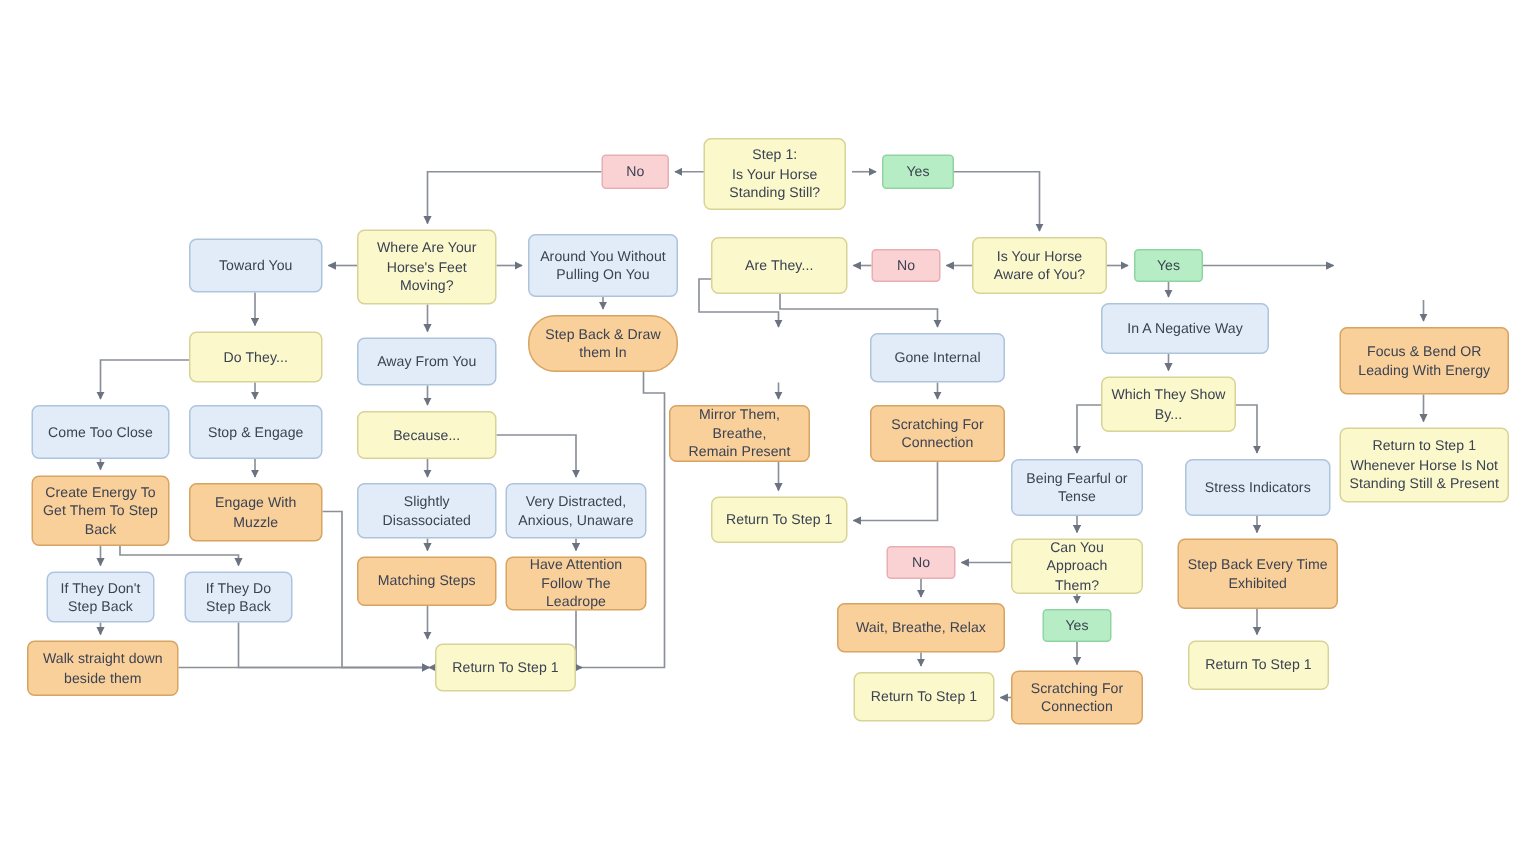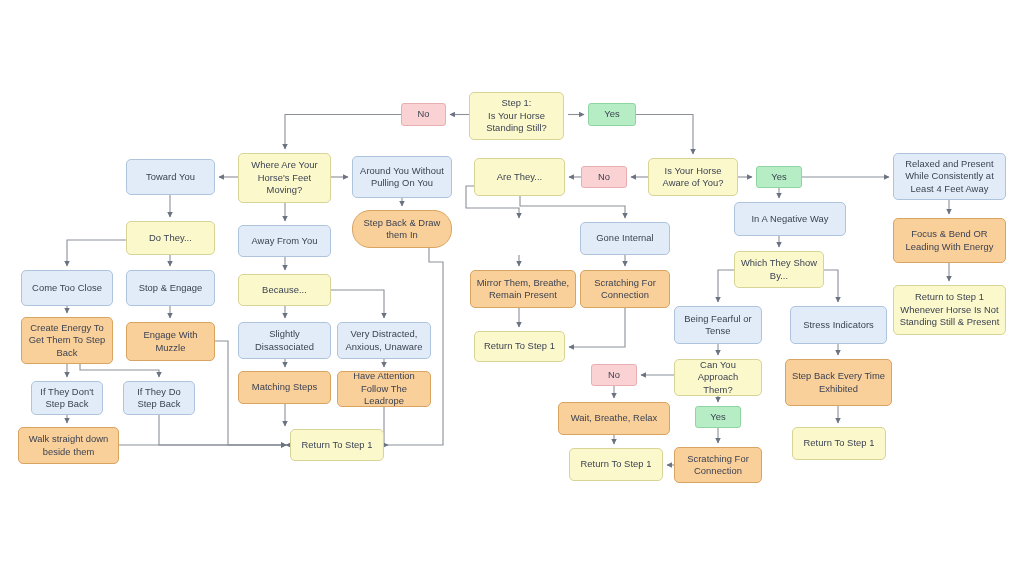--- a/index.html
+++ b/index.html
@@ -183,21 +183,21 @@
 Anxious, Unaware</div>
     <div class="node n-orange" style="left: 238px; top: 371px; width: 93px; height: 33px;">Matching Steps</div>
     <div class="node n-orange" style="left: 337px; top: 371px; width: 94px; height: 36px;">Have Attention
 Follow The Leadrope</div>
     <div class="node n-yellow" style="left: 290px; top: 429px; width: 94px; height: 32px;">Return To Step 1</div>
     <div class="node n-yellow" style="left: 648px; top: 158px; width: 90px; height: 38px;">Is Your Horse
 Aware of You?</div>
     <div class="node n-pink" style="left: 581px; top: 166px; width: 46px; height: 22px;">No</div>
     <div class="node n-yellow" style="left: 474px; top: 158px; width: 91px; height: 38px;">Are They...</div>
     <div class="node n-blue" style="left: 580px; top: 222px; width: 90px; height: 33px;">Gone Internal</div>
-    <div class="node n-orange" style="left: 470px; top: 270px; width: 106px; height: 38px;">Mirror Them, Breathe,
+    <div class="node n-orange" style="left: 446px; top: 270px; width: 94px; height: 38px;">Mirror Them, Breathe,
 Remain Present</div>
     <div class="node n-orange" style="left: 580px; top: 270px; width: 90px; height: 38px;">Scratching For
 Connection</div>
     <div class="node n-yellow" style="left: 474px; top: 331px; width: 91px; height: 31px;">Return To Step 1</div>
     <div class="node n-green" style="left: 756px; top: 166px; width: 46px; height: 22px;">Yes</div>
     <div class="node n-blue" style="left: 734px; top: 202px; width: 112px; height: 34px;">In A Negative Way</div>
     <div class="node n-yellow" style="left: 734px; top: 251px; width: 90px; height: 37px;">Which They Show
 By...</div>
     <div class="node n-blue" style="left: 674px; top: 306px; width: 88px; height: 38px;">Being Fearful or
 Tense</div>
@@ -206,21 +206,18 @@
 Them?</div>
     <div class="node n-orange" style="left: 785px; top: 359px; width: 107px; height: 47px;">Step Back Every Time
 Exhibited</div>
     <div class="node n-pink" style="left: 591px; top: 364px; width: 46px; height: 22px;">No</div>
     <div class="node n-green" style="left: 695px; top: 406px; width: 46px; height: 22px;">Yes</div>
     <div class="node n-orange" style="left: 558px; top: 402px; width: 112px; height: 33px;">Wait, Breathe, Relax</div>
     <div class="node n-yellow" style="left: 792px; top: 427px; width: 94px; height: 33px;">Return To Step 1</div>
     <div class="node n-orange" style="left: 674px; top: 447px; width: 88px; height: 36px;">Scratching For
 Connection</div>
     <div class="node n-yellow" style="left: 569px; top: 448px; width: 94px; height: 33px;">Return To Step 1</div>
-    <div class="node n-blue" style="left: 893px; top: 153px; width: 113px; height: 47px;">Relaxed and Present
-While Consistently at
-Least 4 Feet Away</div>
     <div class="node n-orange" style="left: 893px; top: 218px; width: 113px; height: 45px;">Focus &amp; Bend OR
 Leading With Energy</div>
     <div class="node n-yellow" style="left: 893px; top: 285px; width: 113px; height: 50px;">Return to Step 1
 Whenever Horse Is Not
 Standing Still &amp; Present</div>
   </div>
 
 </body></html>

